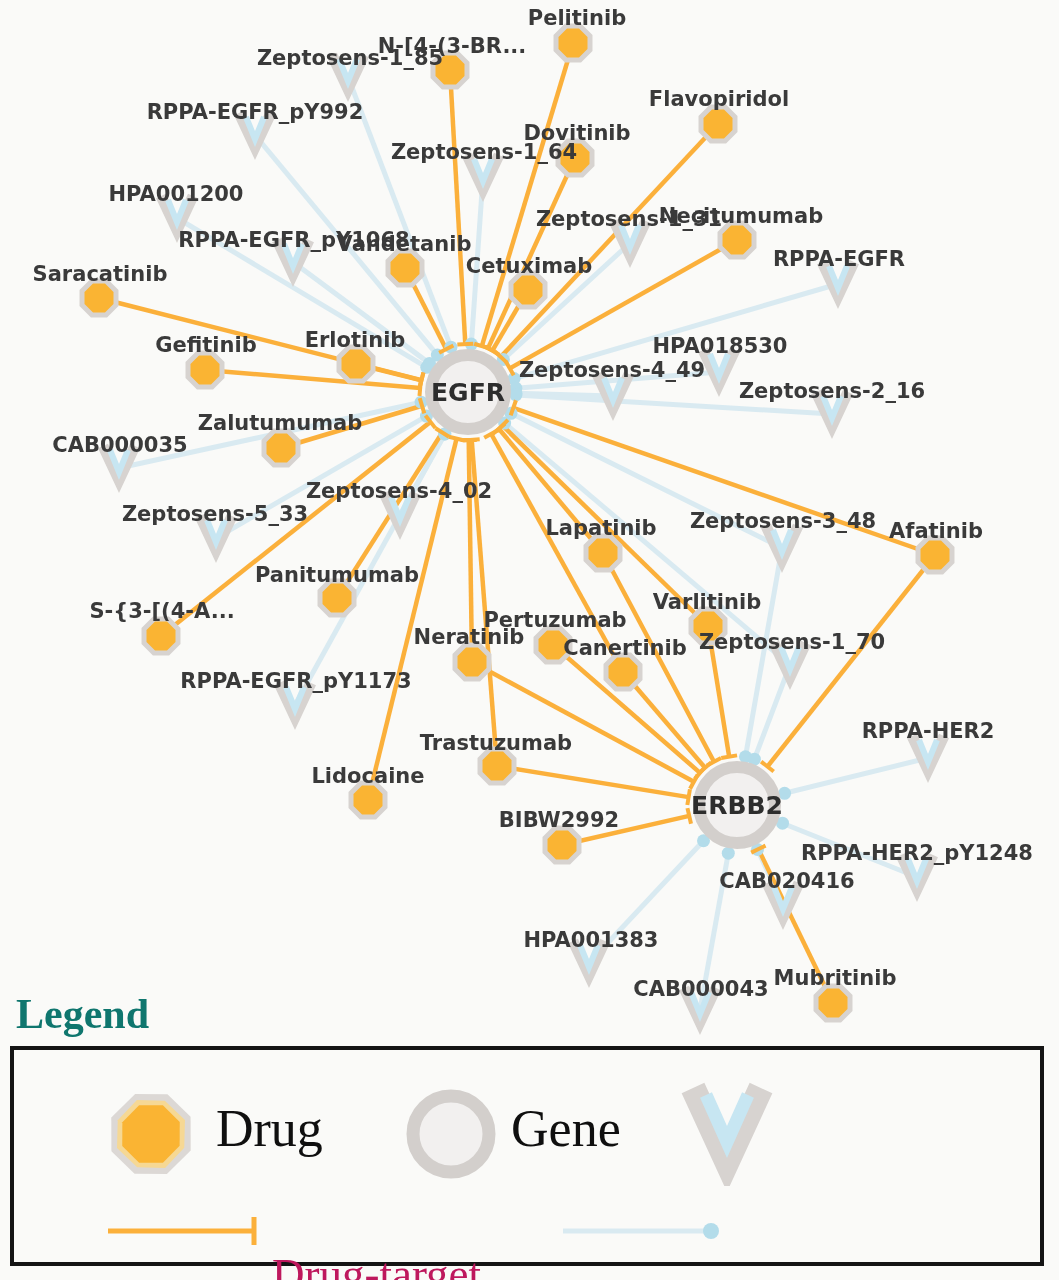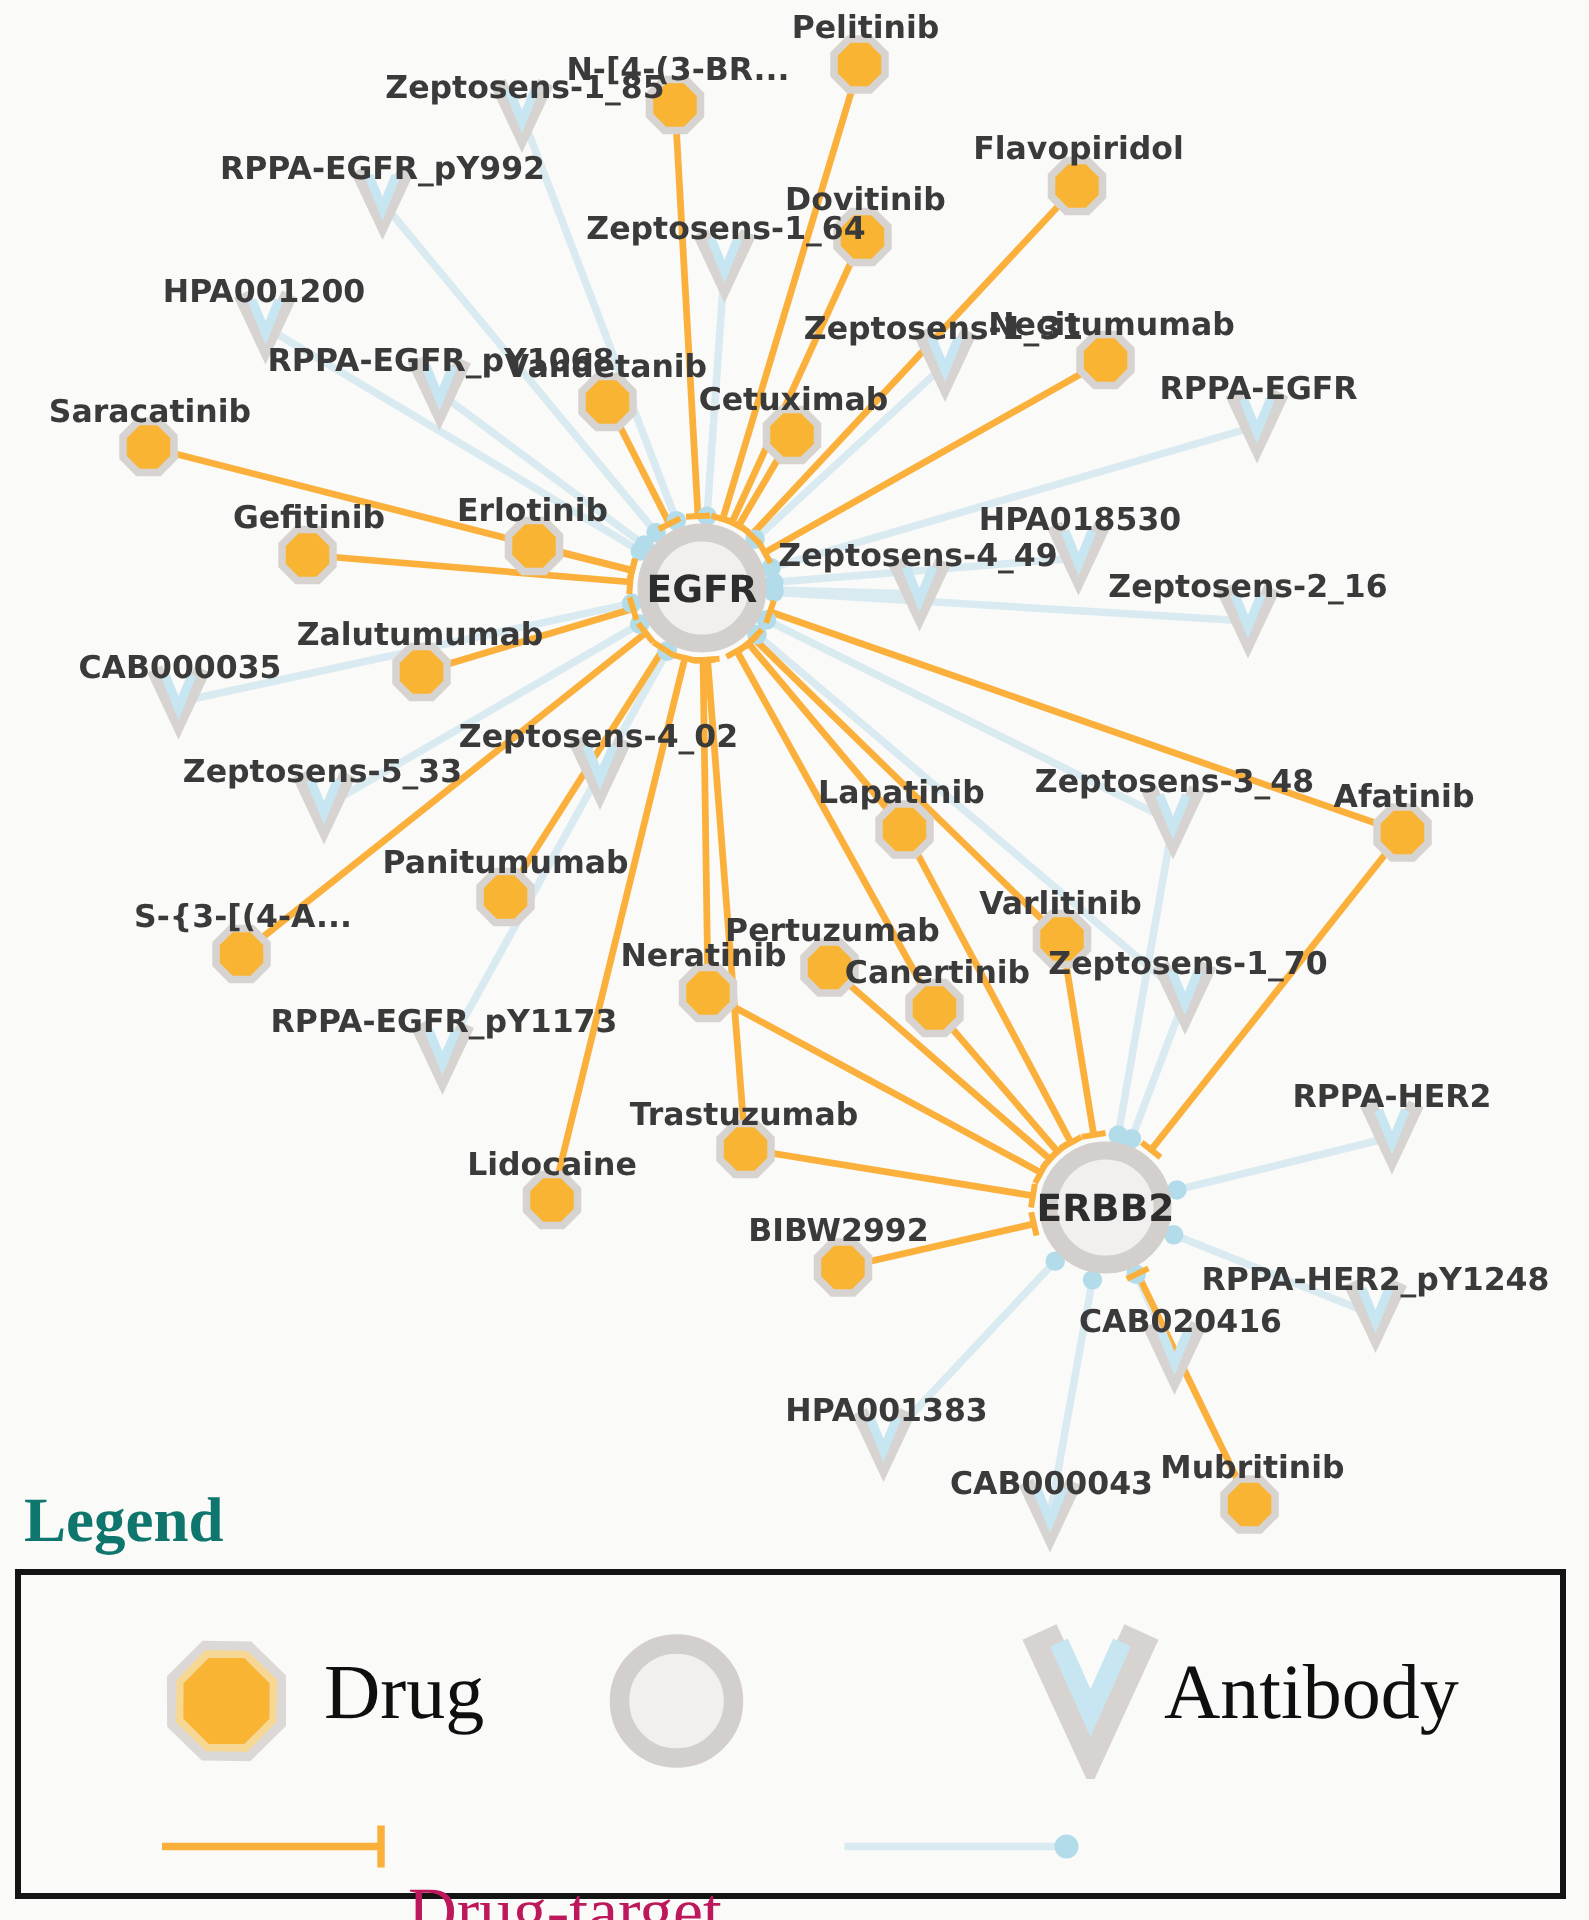--- a/index.html
+++ b/index.html
@@ -308,26 +308,26 @@
     <svg class="abs" style="left:85px;top:32px" width="104" height="104" viewBox="0 0 104 104">
       <polygon points="52,9 82,21 95,52 82,83 52,95 22,83 9,52 22,21" fill="#dcd8d5" transform="rotate(22.5 52 52)"></polygon>
       <polygon points="52,16 78,26 88,52 78,78 52,88 26,78 16,52 26,26" fill="#f6d894" transform="rotate(22.5 52 52)"></polygon>
       <polygon points="52,21 74,30 83,52 74,74 52,83 30,74 21,52 30,30" fill="#fab433" transform="rotate(22.5 52 52)"></polygon>
     </svg>
     <div class="abs legend-name" style="left:202px;top:49px">Drug</div>
 
     <svg class="abs" style="left:387px;top:34px" width="100" height="100" viewBox="0 0 100 100">
       <circle cx="50" cy="50" r="38" fill="#f2f0ef" stroke="#d3cfcc" stroke-width="13"></circle>
     </svg>
+    <div class="abs legend-name" style="left:497px;top:49px">Gene</div>
 
     <svg class="abs" style="left:665px;top:24px" width="96" height="112" viewBox="0 0 96 112">
       <path d="M 14 14 L 48 88 L 82 14" fill="none" stroke="#d7d3d0" stroke-width="25" stroke-linejoin="miter"></path>
       <path d="M 27 21 L 48 68 L 69 21" fill="none" stroke="#c7e6f2" stroke-width="13" stroke-linejoin="miter"></path>
     </svg>
-    <div class="abs legend-name" style="left:762px;top:49px">Antibody</div>
 
     <svg class="abs" style="left:90px;top:164px" width="170" height="34" viewBox="0 0 170 34">
       <line x1="4" y1="17" x2="148" y2="17" stroke="#fbb03b" stroke-width="5"></line>
       <line x1="150" y1="3" x2="150" y2="31" stroke="#fbb03b" stroke-width="5"></line>
     </svg>
     <div class="abs legend-edge-name" style="left:258px;top:152px">Drug-target</div>
 
     <svg class="abs" style="left:545px;top:164px" width="170" height="34" viewBox="0 0 170 34">
       <line x1="4" y1="17" x2="150" y2="17" stroke="#d9eaf1" stroke-width="5"></line>
       <circle cx="152" cy="17" r="8" fill="#b3dcea"></circle>

